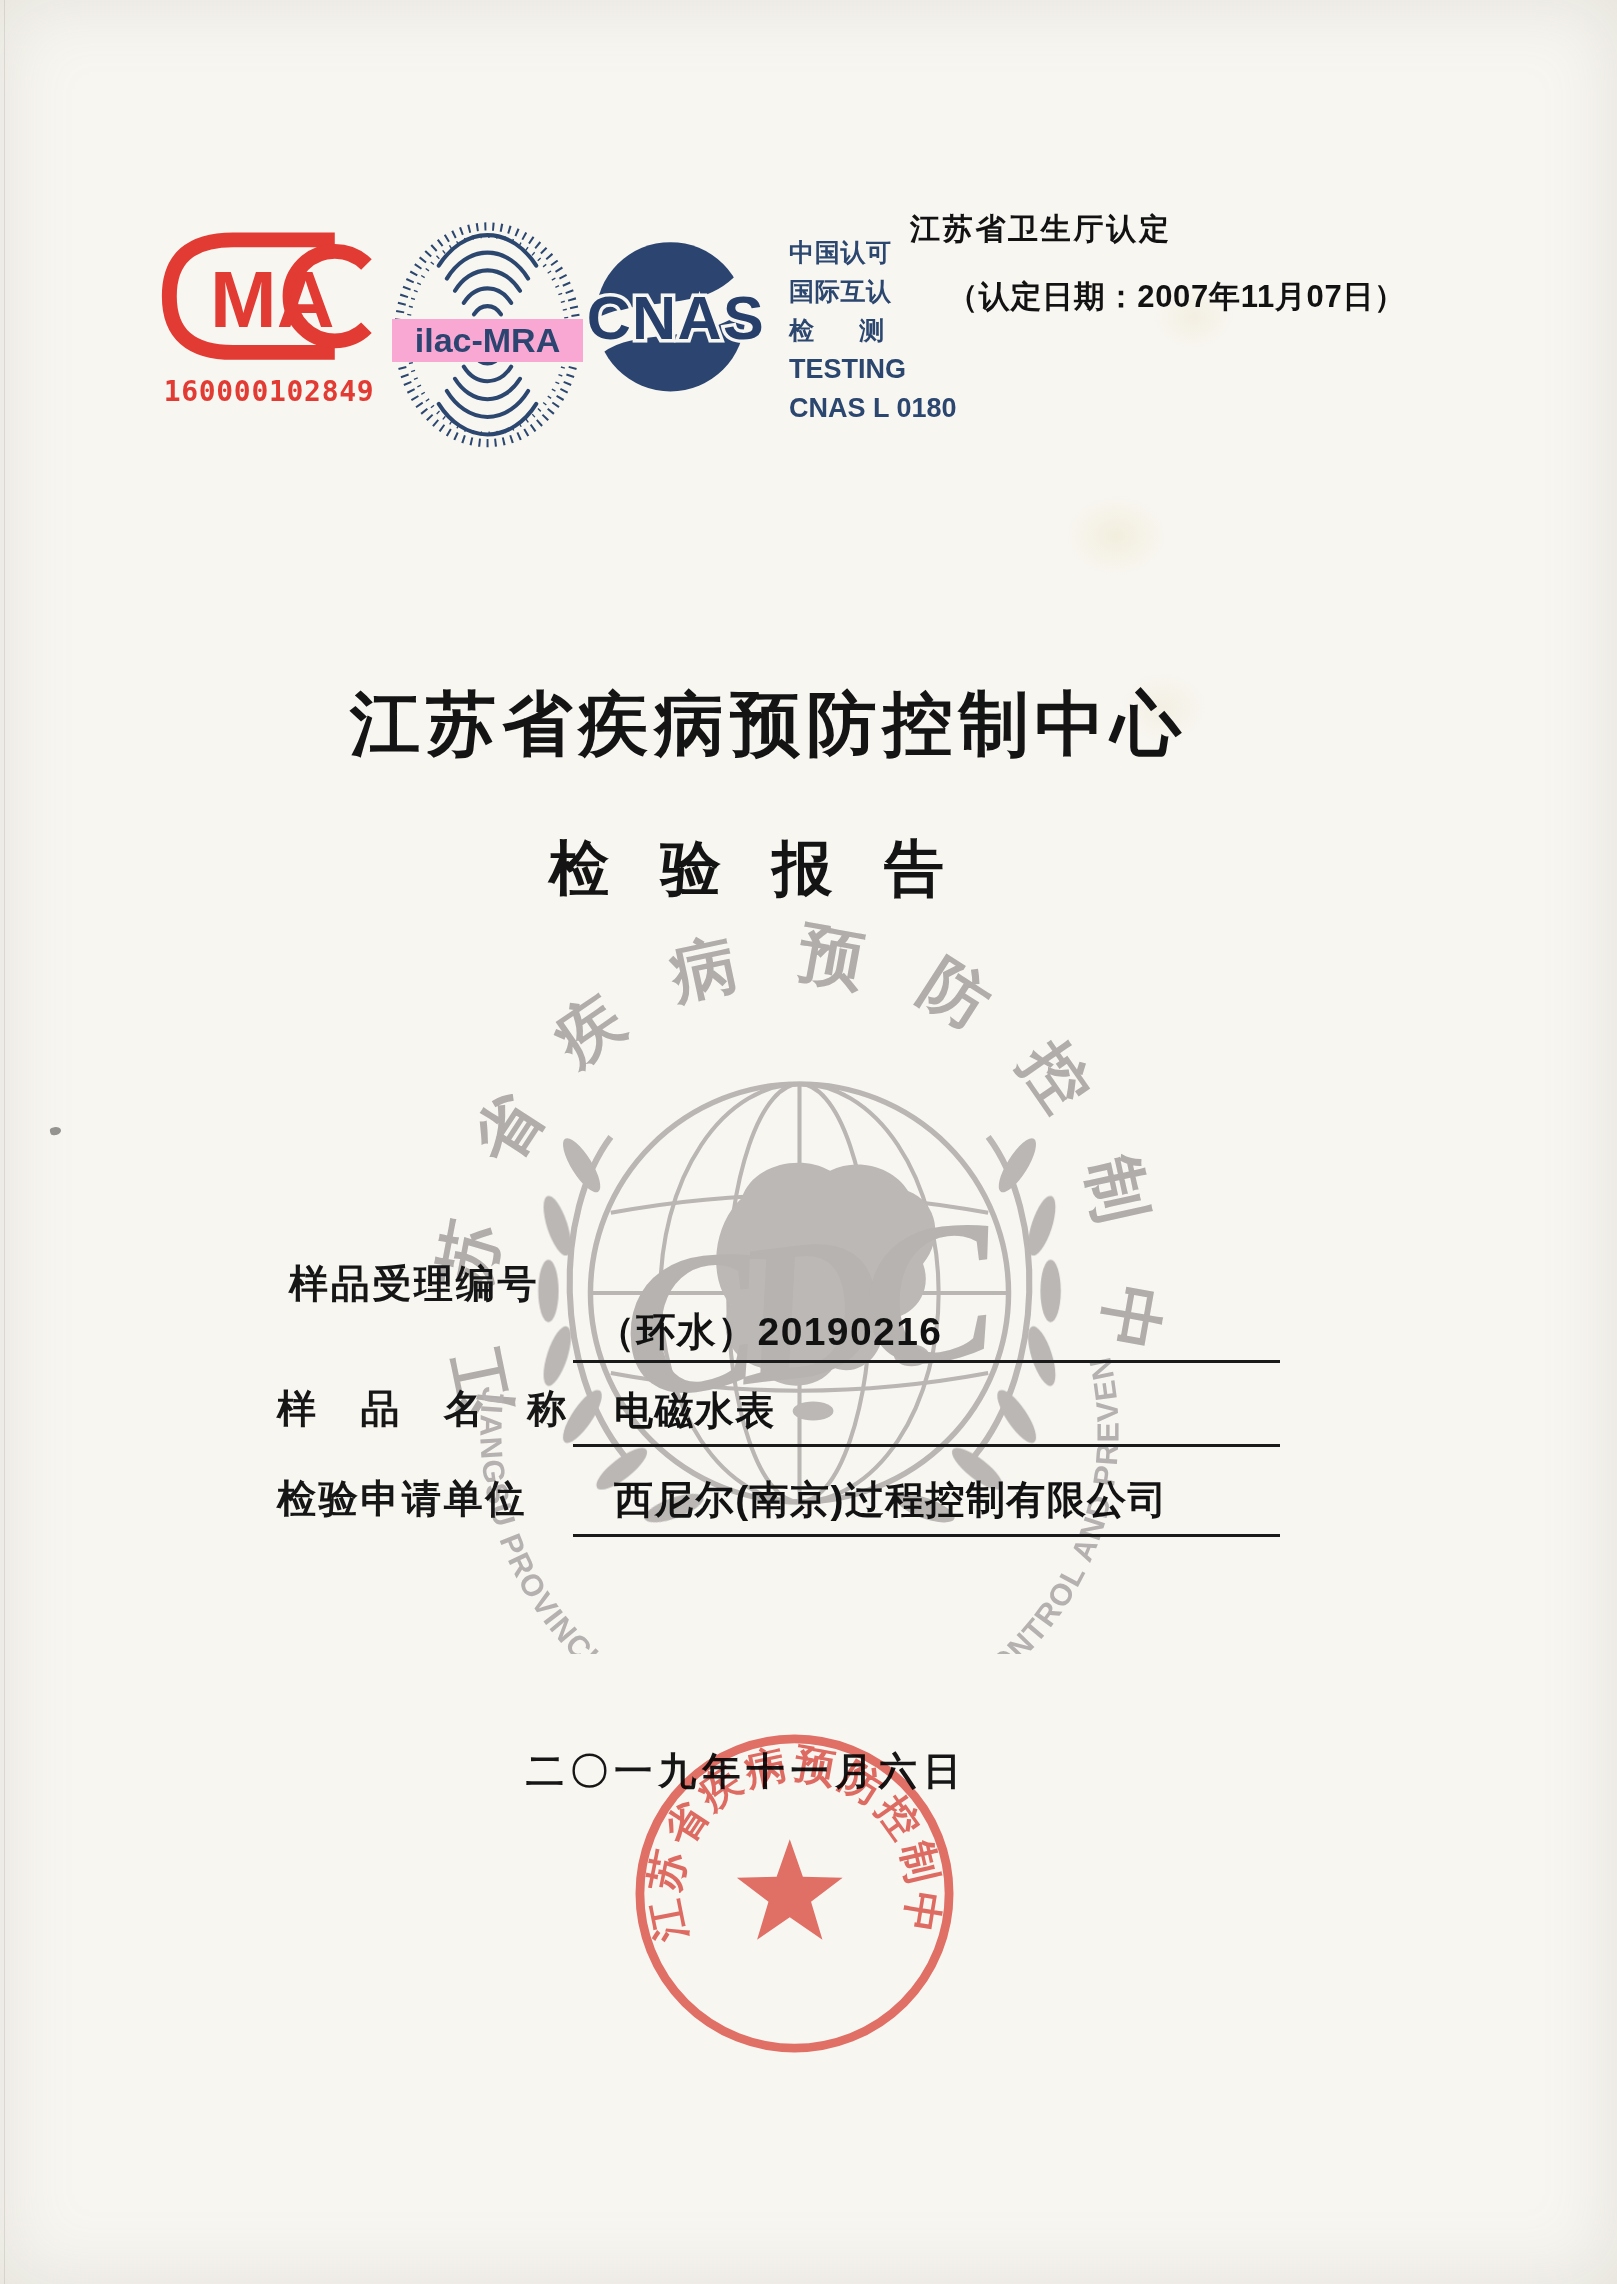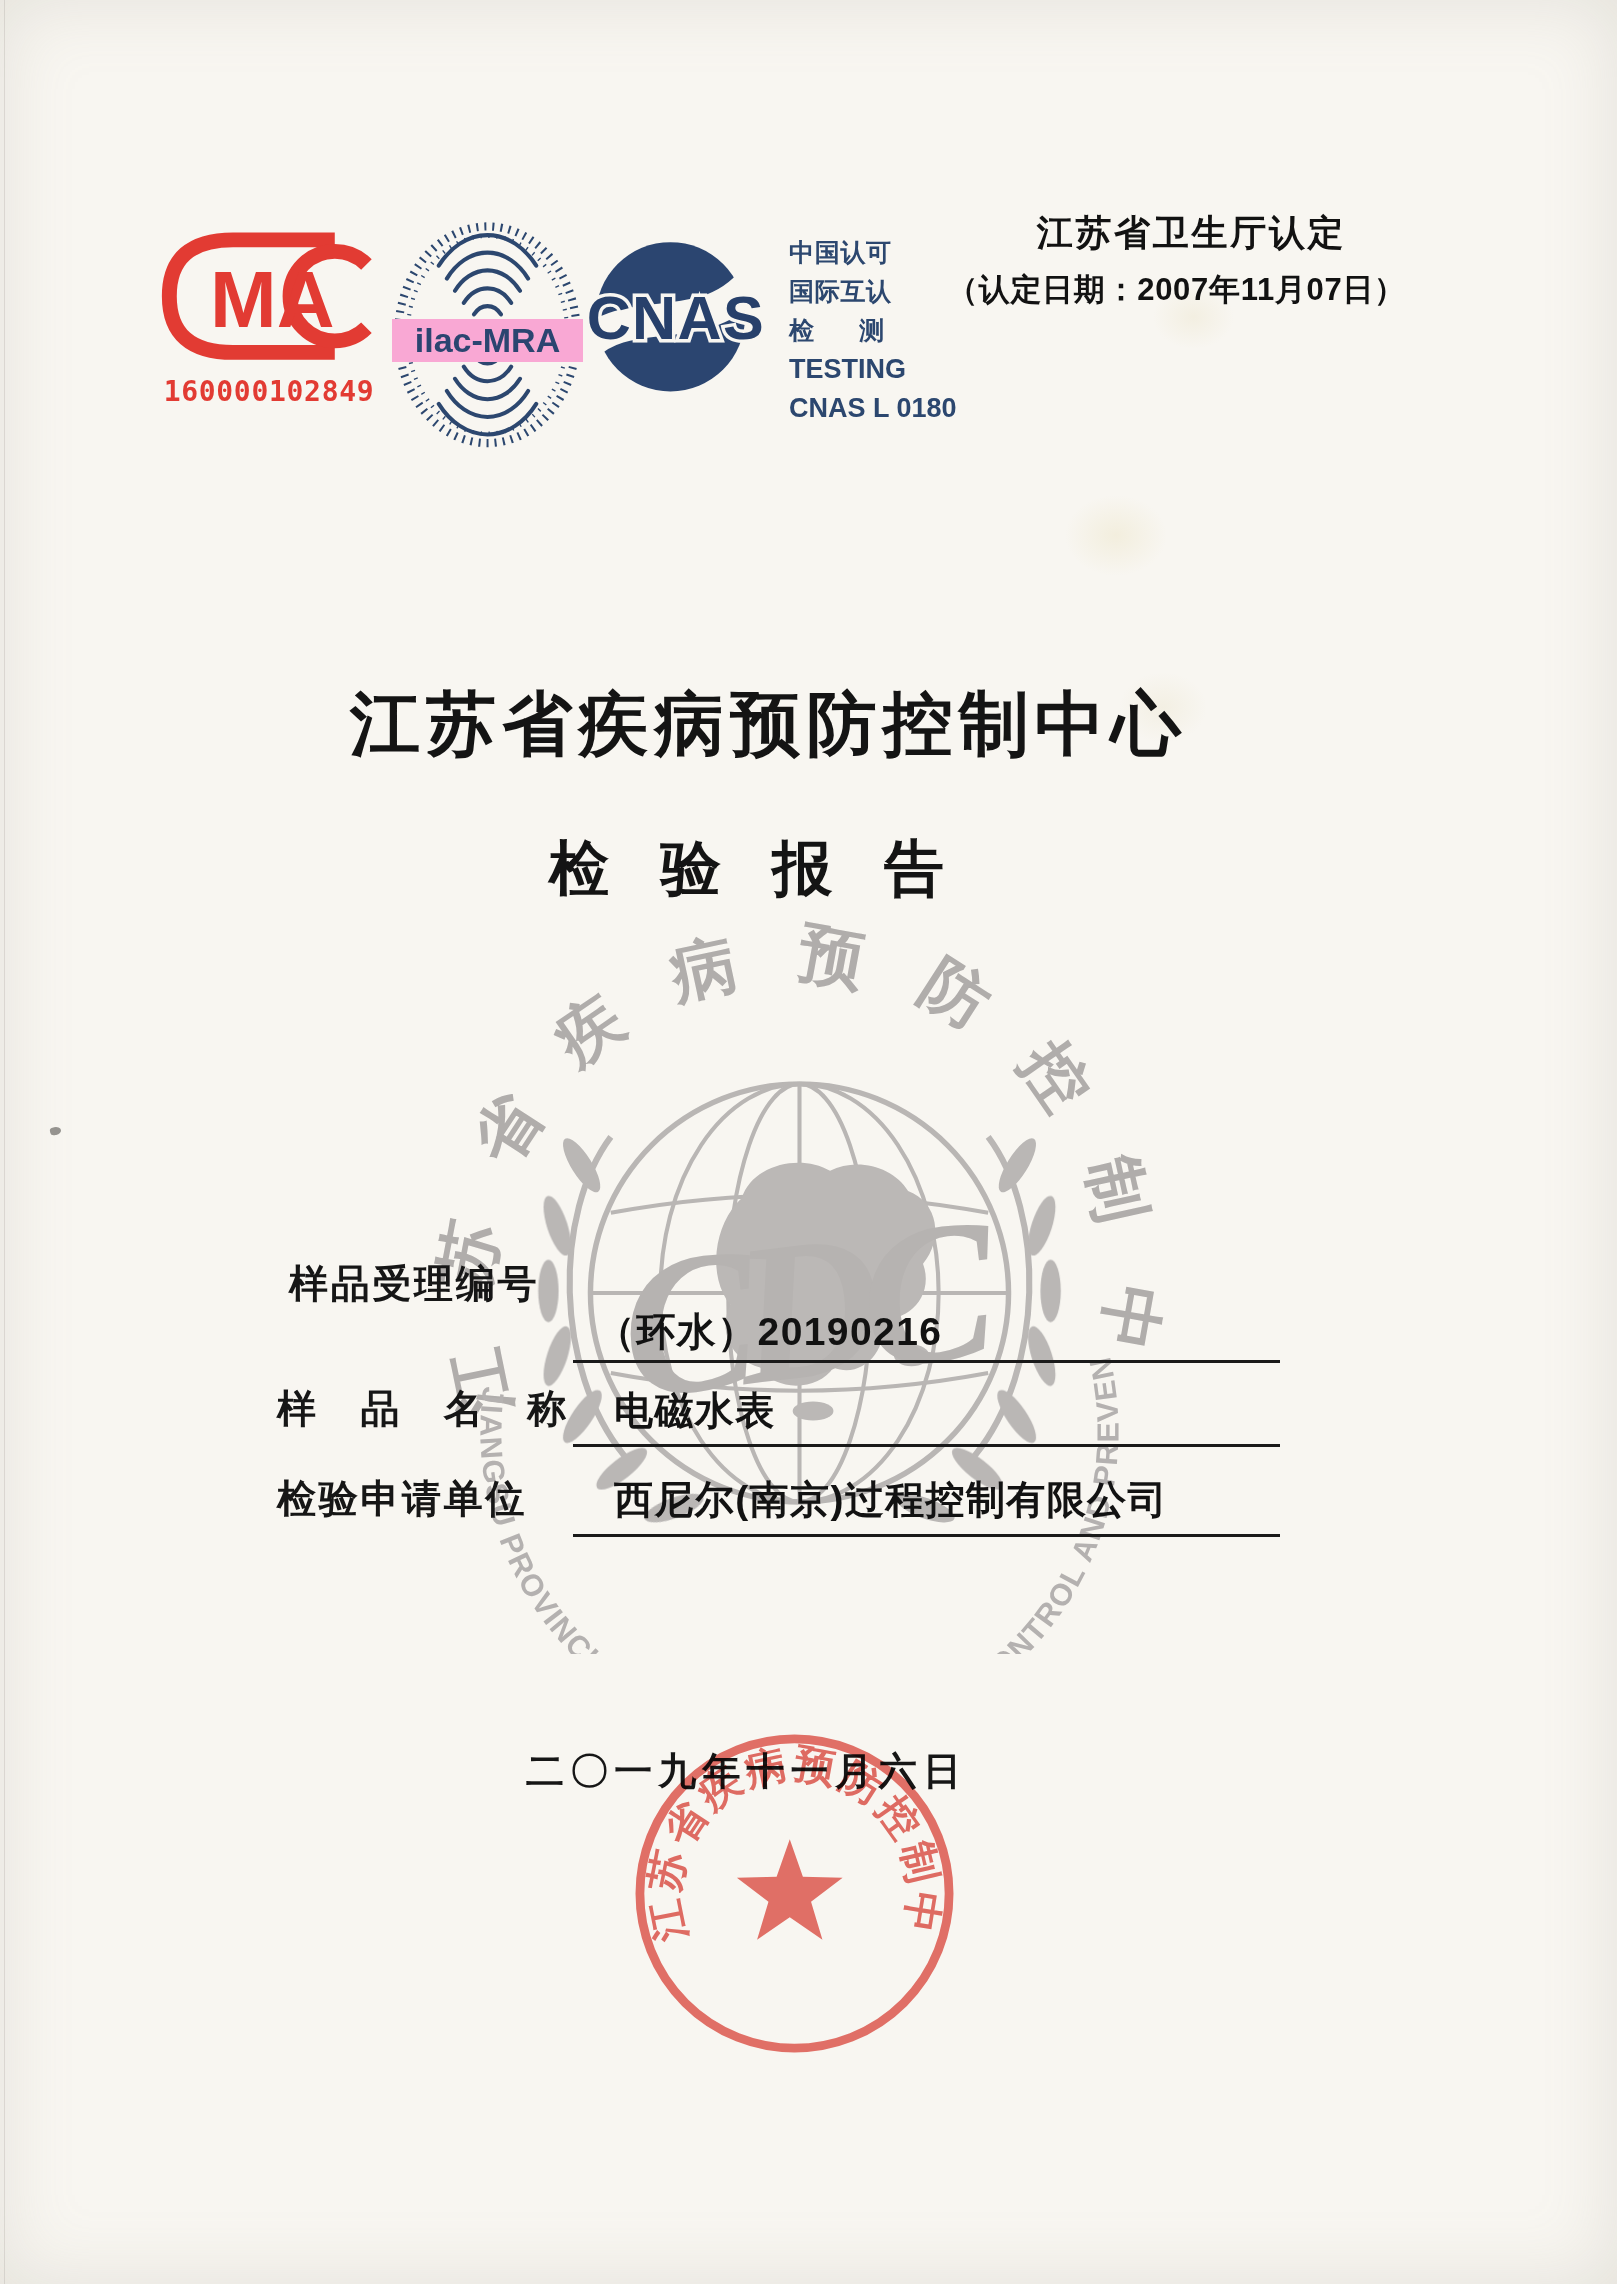--- a/index.html
+++ b/index.html
@@ -22,21 +22,21 @@
     display:flex; align-items:center; justify-content:center;}
   .ilac-label{font-size:34px; font-weight:bold; color:#2b4570; letter-spacing:0px; white-space:nowrap;}
   .cnas-logo{left:589px; top:234px; width:190px; height:170px;}
   .cnas-block{left:789px; top:233px; width:170px; color:#2c476f; font-weight:bold;}
   .cnas-block .cjk{font-size:25px; line-height:39px; letter-spacing:0.7px; white-space:nowrap;}
   .cnas-block .spread{display:flex; justify-content:space-between; width:96px;}
   .cnas-block .lat{font-size:27px; line-height:39px; white-space:nowrap;}
 
   
   .accred{left:910px; top:209px; width:563px; color:#121212; font-weight:bold;}
-  .accred .a1{text-align:center; font-size:36px; letter-spacing:2.7px; margin-bottom:11px; white-space:nowrap;}
+  .accred .a1{font-size:30px; letter-spacing:2.7px; margin-bottom:26px; white-space:nowrap;}
   .accred .a2{font-size:35px; letter-spacing:0.7px; margin-bottom:24.4px; white-space:nowrap;}
   .accred .a3{font-size:31px; letter-spacing:0.7px; transform:translateX(37px); white-space:nowrap;}
 
   
   .doc-title{left:341px; top:678px; width:855px; text-align:center;
     font-size:70px; font-weight:900; letter-spacing:6.1px; color:#141414; white-space:nowrap;}
   .doc-subtitle{left:319px; top:829px; width:855px; text-align:center;
     font-size:60px; font-weight:900; color:#141414; white-space:nowrap;}
   .doc-subtitle span{letter-spacing:.86em; margin-right:-.86em;}
 

